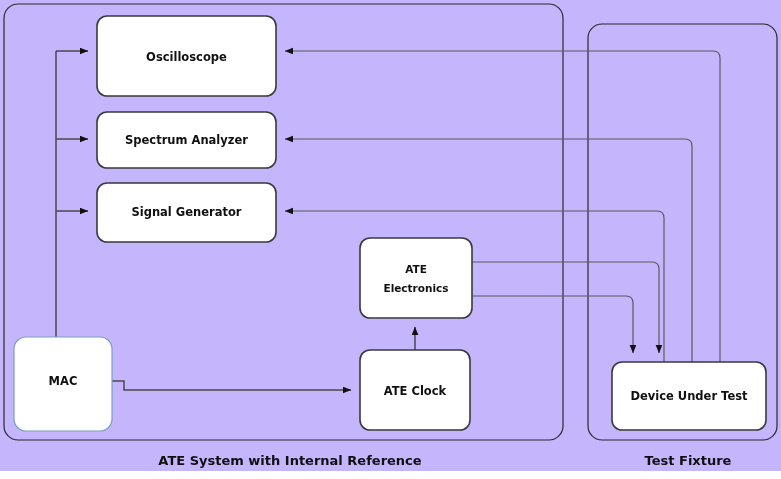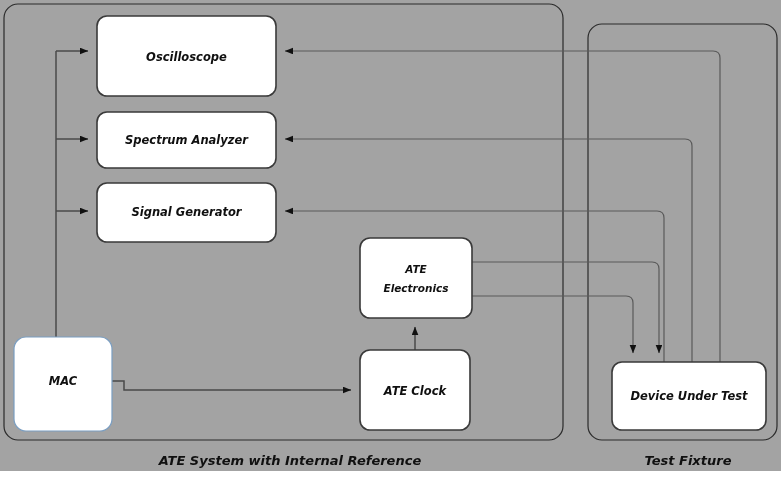--- a/index.html
+++ b/index.html
@@ -1,18 +1,18 @@
 <!DOCTYPE html>
 <html><head>
 <meta charset="utf-8">
 <style>
   html,body{margin:0;padding:0;background:#ffffff;}
   body{width:781px;height:479px;overflow:hidden;
        font-family:"DejaVu Sans","Liberation Sans",sans-serif;}
-  #stage{position:relative;width:781px;height:471px;background:#a3a3a3;font-style:italic;}
+  #stage{position:relative;width:781px;height:471px;background:#c4b5fd;}
   svg{position:absolute;top:0;left:0;width:781px;height:479px;}
   .grp-frame{fill:none;stroke:#2b2b2b;stroke-width:1.2;}
   .node-box{fill:#ffffff;stroke:#3a3a3a;stroke-width:1.6;}
   .node-box-accent{stroke:#7a9ec2;stroke-width:1.2;}
   .wire{fill:none;stroke:#4a4a4a;stroke-width:1.5;}
   .wire-thin{fill:none;stroke:#5a5a5a;stroke-width:1.2;}
   .node-label{font-family:"DejaVu Sans","Liberation Sans",sans-serif;
               font-size:11.5px;font-weight:bold;fill:#101010;
               text-anchor:middle;dominant-baseline:middle;}
   .node-label-sm{font-size:10.5px;}

